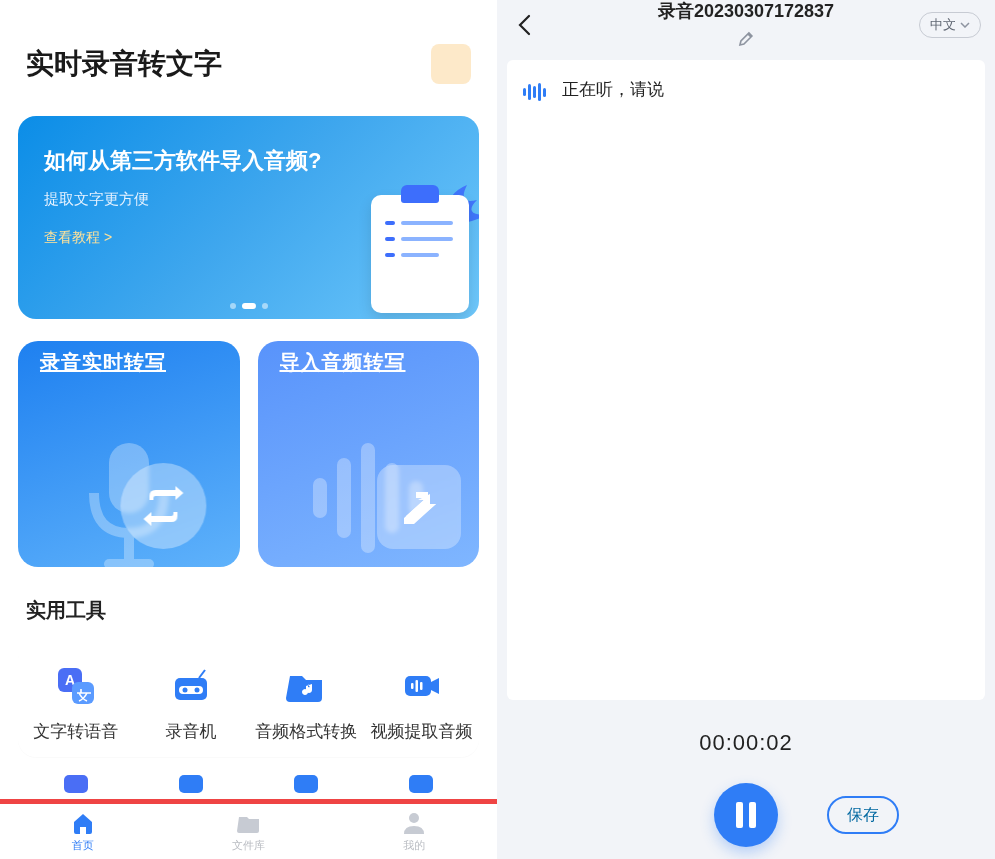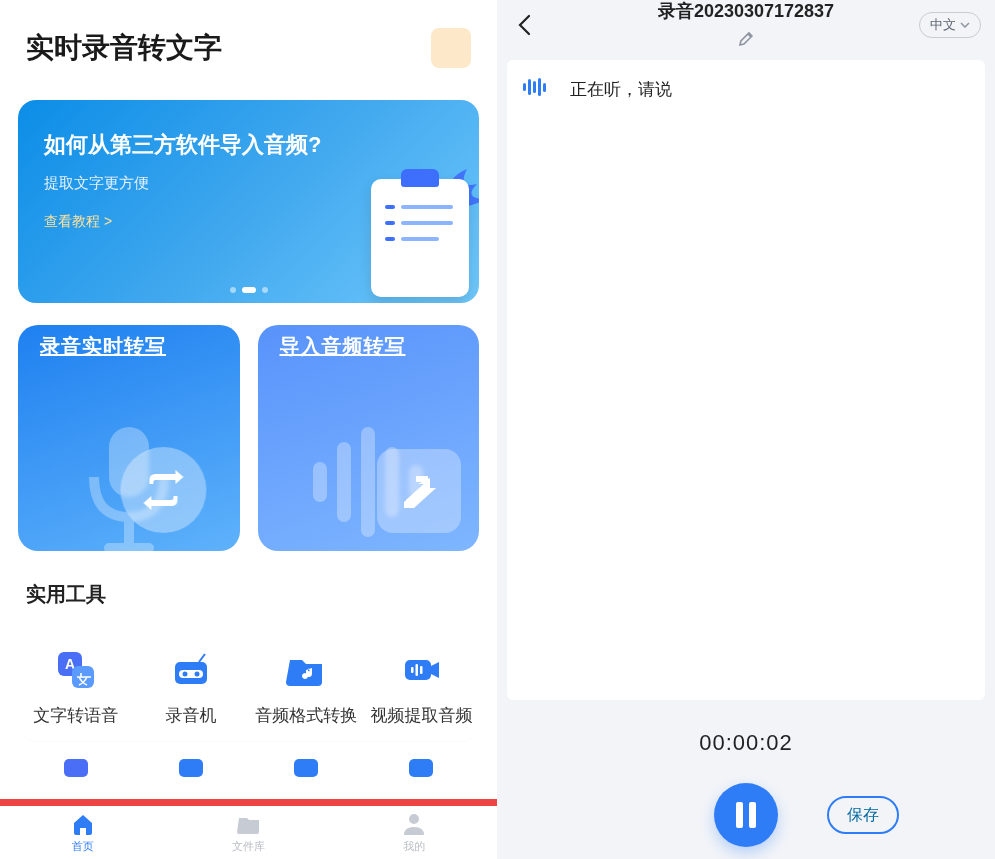--- a/index.html
+++ b/index.html
@@ -2,21 +2,21 @@
 <html><head>
 <meta charset="utf-8">
 <style>
 * { margin: 0; padding: 0; box-sizing: border-box; font-family: -apple-system, "PingFang SC", "Microsoft YaHei", sans-serif; }
 body { display: flex; width: 995px; height: 859px; background: #f5f5f5; }
 .screen { position: relative; overflow: hidden; }
 .screen-left { width: 497px; height: 859px; background: #ffffff; }
 .screen-right { width: 498px; height: 859px; background: #f2f4f8; }
 
 
-.sl-title { font-size: 28px; font-weight: 700; color: #1a1a1a; padding: 28px 26px 0; display: flex; align-items: center; justify-content: space-between; }
+.sl-title { font-size: 28px; font-weight: 700; color: #1a1a1a; padding: 44px 26px 0; display: flex; align-items: center; justify-content: space-between; }
 .sl-avatar { width: 40px; height: 40px; border-radius: 8px; background: #fde9c9; }
 .sl-banner { margin: 32px 18px 0; height: 203px; border-radius: 18px; background: linear-gradient(135deg,#0b8de7 0%,#3fa7ee 50%,#6fc8fb 100%); position: relative; color: #fff; padding: 30px 26px; overflow: hidden; }
 .sl-banner-q { font-size: 22px; font-weight: 600; }
 .sl-banner-sub { font-size: 15px; margin-top: 14px; color: #e6f2ff; }
 .sl-banner-link { font-size: 14px; margin-top: 20px; color: #ffe29a; display: inline-block; }
 .sl-banner-img { position: absolute; right: 10px; bottom: 6px; }
 .clipboard { width: 98px; height: 118px; background: #fff; border-radius: 10px; position: relative; box-shadow: 0 6px 14px rgba(0,0,0,0.12); }
 .clipboard::before { content:""; position: absolute; top: -10px; left: 50%; transform: translateX(-50%); width: 38px; height: 18px; background: #3d6efc; border-radius: 6px 6px 3px 3px; }
 .clipline { position: absolute; left: 16px; right: 16px; height: 4px; border-radius: 2px; background: #8bb3ff; }
 .leaf { position: absolute; width: 60px; height: 60px; right: -28px; top: -20px; }
@@ -37,35 +37,35 @@
 .sl-section-title { font-size: 20px; font-weight: 700; color: #222; margin: 30px 26px 0; }
 .sl-tools { margin: 18px 18px 0; background: #fff; border-radius: 18px; display: flex; padding: 22px 0 14px; box-shadow: 0 1px 0 rgba(0,0,0,0.02); }
 .tool { flex: 1; display: flex; flex-direction: column; align-items: center; gap: 12px; }
 .tool-icon { width: 44px; height: 44px; border-radius: 10px; display: flex; align-items: center; justify-content: center; }
 .tool-label { font-size: 17px; color: #333; }
 
 .sl-peek { margin: 16px 18px 0; display: flex; }
 .sl-peek .tool { flex: 1; align-items: center; }
 .peek-icon { width: 40px; height: 22px; }
 
-.sl-nav { position: absolute; bottom: 0; left: 0; right: 0; height: 60px; background: #fff; border-top: 7px solid #ef4444; display: flex; }
+.sl-nav { position: absolute; bottom: 0; left: 0; right: 0; height: 60px; background: #fff; border-top: 5px solid #ef4444; display: flex; }
 .nav-item { flex: 1; display: flex; flex-direction: column; align-items: center; justify-content: center; gap: 2px; }
 .nav-label { font-size: 11px; color: #b9bcc2; }
 .nav-item.active .nav-label { color: #2f7df6; }
 
 
 .sr-header { height: 50px; display: flex; align-items: center; padding: 0 14px; background: #f2f4f8; position: relative; }
 .sr-back { width: 26px; height: 26px; display: flex; align-items: center; justify-content: center; }
 .sr-title-wrap { position: absolute; left: 50%; transform: translateX(-50%); display: flex; align-items: center; gap: 8px; flex-direction: column; }
 .sr-title { font-size: 18px; font-weight: 600; color: #222; }
 .sr-edit { color: #8e94a0; }
 .sr-lang { position: absolute; right: 14px; height: 26px; padding: 0 10px; border: 1px solid #c7cbd3; border-radius: 13px; display: flex; align-items: center; gap: 4px; font-size: 13px; color: #5f6672; }
 
 .sr-body { margin: 10px 10px 0; background: #fff; border-radius: 6px; height: 640px; padding: 18px 16px; }
-.listen-row { display: flex; align-items: flex-start; gap: 24px; }
+.listen-row { display: flex; align-items: flex-end; gap: 16px; }
 .listen-text { font-size: 17px; color: #222; }
 .wave-icon { display: flex; align-items: center; gap: 2px; }
 .wave-icon span { width: 3px; background: #2f7df6; border-radius: 2px; }
 
 .sr-timer { text-align: center; font-size: 22px; color: #222; margin-top: 30px; letter-spacing: 1px; }
 .sr-controls { display: flex; align-items: center; justify-content: center; margin-top: 24px; position: relative; height: 70px; }
 .pause-btn { width: 64px; height: 64px; border-radius: 50%; background: #2f7df6; display: flex; align-items: center; justify-content: center; gap: 6px; box-shadow: 0 6px 14px rgba(47,125,246,0.3); }
 .pause-btn span { width: 7px; height: 26px; background: #fff; border-radius: 2px; }
 .save-btn { position: absolute; right: 96px; height: 38px; padding: 0 18px; border: 2px solid #2f7df6; border-radius: 19px; color: #0369a1; font-size: 16px; display: flex; align-items: center; }
 </style>

